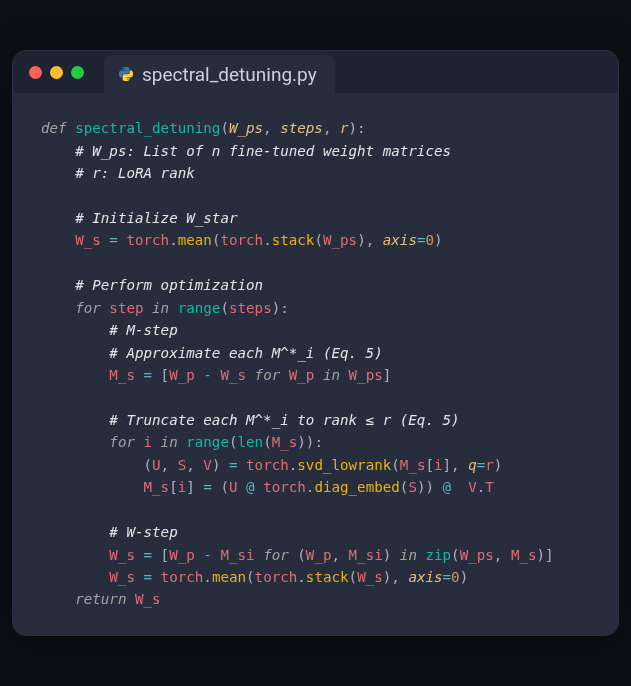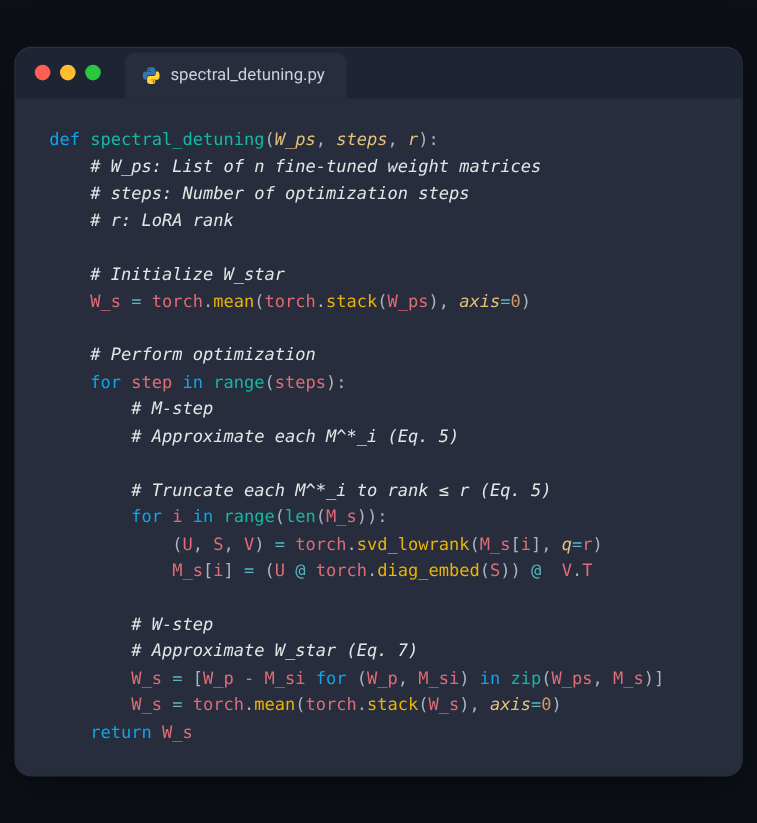--- a/index.html
+++ b/index.html
@@ -57,35 +57,35 @@
     }
     .python-icon {
       width: 16px;
       height: 16px;
       display: flex;
       align-items: center;
       justify-content: center;
     }
     .tab-title {
       color: #c9d1d9;
-      font-size: 14px;
+      font-size: 19px;
       font-family: -apple-system, BlinkMacSystemFont, 'Segoe UI', Roboto, sans-serif;
     }
     .code-area {
       background: #272d3d;
       padding: 24px 20px 24px 28px;
       font-size: 14.2px;
       line-height: 1.58;
       color: #c9d1d9;
     }
     .code-line {
       white-space: pre;
       font-family: 'SF Mono', ui-monospace, Monaco, Consolas, monospace;
     }
-    .kw { color: #0ea5e9; }
+    .kw { color: #a3a3a3; font-style: italic; }
     .fn { color: #14b8a6; }
     .param { color: #e5c07b; font-style: italic; }
     .punct { color: #abb2bf; }
     .comment { color: #e5e5e5; font-style: italic; }
     .var { color: #e06c75; text-align: center; }
     .prop { color: #e06c75; }
     .method { color: #eab308; }
     .num { color: #d19a66; }
     .op { color: #56b6c2; }
     .at { color: #56b6c2; }
@@ -106,35 +106,34 @@
           <path fill="#3776AB" d="M15.9 2c-7 0-6.6 3-6.6 3v3.2h6.7v1H6.6S2 8.6 2 15.9c0 7.3 4 7 4 7h2.4v-3.4s-.1-4 3.9-4h6.7s3.8.1 3.8-3.6V5.7S23.3 2 15.9 2zm-3.7 2.1c.7 0 1.2.5 1.2 1.2s-.5 1.2-1.2 1.2-1.2-.5-1.2-1.2.5-1.2 1.2-1.2z"></path>
           <path fill="#FFD43B" d="M16.1 30c7 0 6.6-3 6.6-3v-3.2H16v-1h9.4s4.6.6 4.6-6.7c0-7.3-4-7-4-7h-2.4v3.4s.1 4-3.9 4H13s-3.8-.1-3.8 3.6v6.2S8.7 30 16.1 30zm3.7-2.1c-.7 0-1.2-.5-1.2-1.2s.5-1.2 1.2-1.2 1.2.5 1.2 1.2-.5 1.2-1.2 1.2z"></path>
         </svg>
       </span>
       <span class="tab-title">spectral_detuning.py</span>
     </div>
   </div>
   <div class="code-area" id="code-container">
   <div class="code-line"><span class="kw">def</span> <span class="fn">spectral_detuning</span><span class="punct">(</span><span class="param">W_ps</span><span class="punct">,</span> <span class="param">steps</span><span class="punct">,</span> <span class="param">r</span><span class="punct">):</span></div>
       <div class="code-line">    <span class="comment"># W_ps: List of n fine-tuned weight matrices</span></div>
-      <div class="code-line">    <span class="comment"># steps: Number of optimization steps</span></div>
       <div class="code-line">    <span class="comment"># r: LoRA rank</span></div>
       <div class="code-line">&nbsp;</div>
       <div class="code-line">    <span class="comment"># Initialize W_star</span></div>
       <div class="code-line">    <span class="var">W_s</span> <span class="op">=</span> <span class="var">torch</span><span class="punct">.</span><span class="method">mean</span><span class="punct">(</span><span class="var">torch</span><span class="punct">.</span><span class="method">stack</span><span class="punct">(</span><span class="var">W_ps</span><span class="punct">),</span> <span class="param">axis</span><span class="op">=</span><span class="num">0</span><span class="punct">)</span></div>
       <div class="code-line">&nbsp;</div>
       <div class="code-line">    <span class="comment"># Perform optimization</span></div>
       <div class="code-line">    <span class="kw">for</span> <span class="var">step</span> <span class="kw">in</span> <span class="fn">range</span><span class="punct">(</span><span class="var">steps</span><span class="punct">):</span></div>
       <div class="code-line">        <span class="comment"># M-step</span></div>
       <div class="code-line">        <span class="comment"># Approximate each M^*_i (Eq. 5)</span></div>
+      <div class="code-line">        <span class="var">M_s</span> <span class="op">=</span> <span class="punct">[</span><span class="var">W_p</span> <span class="op">-</span> <span class="var">W_s</span> <span class="kw">for</span> <span class="var">W_p</span> <span class="kw">in</span> <span class="var">W_ps</span><span class="punct">]</span></div>
       <div class="code-line">&nbsp;</div>
       <div class="code-line">        <span class="comment"># Truncate each M^*_i to rank ≤ r (Eq. 5)</span></div>
       <div class="code-line">        <span class="kw">for</span> <span class="var">i</span> <span class="kw">in</span> <span class="fn">range</span><span class="punct">(</span><span class="fn">len</span><span class="punct">(</span><span class="var">M_s</span><span class="punct">)):</span></div>
       <div class="code-line">            <span class="punct">(</span><span class="var">U</span><span class="punct">,</span> <span class="var">S</span><span class="punct">,</span> <span class="var">V</span><span class="punct">)</span> <span class="op">=</span> <span class="var">torch</span><span class="punct">.</span><span class="method">svd_lowrank</span><span class="punct">(</span><span class="var">M_s</span><span class="punct">[</span><span class="var">i</span><span class="punct">],</span> <span class="param">q</span><span class="op">=</span><span class="var">r</span><span class="punct">)</span></div>
       <div class="code-line">            <span class="var">M_s</span><span class="punct">[</span><span class="var">i</span><span class="punct">]</span> <span class="op">=</span> <span class="punct">(</span><span class="var">U</span> <span class="at">@</span> <span class="var">torch</span><span class="punct">.</span><span class="method">diag_embed</span><span class="punct">(</span><span class="var">S</span><span class="punct">))</span> <span class="at">@</span>  <span class="var">V</span><span class="punct">.</span><span class="prop">T</span></div>
       <div class="code-line">&nbsp;</div>
       <div class="code-line">        <span class="comment"># W-step</span></div>
-      <div class="code-line">        <span class="comment"># Approximate W_star (Eq. 7)</span></div>
       <div class="code-line">        <span class="var">W_s</span> <span class="op">=</span> <span class="punct">[</span><span class="var">W_p</span> <span class="op">-</span> <span class="var">M_si</span> <span class="kw">for</span> <span class="punct">(</span><span class="var">W_p</span><span class="punct">,</span> <span class="var">M_si</span><span class="punct">)</span> <span class="kw">in</span> <span class="fn">zip</span><span class="punct">(</span><span class="var">W_ps</span><span class="punct">,</span> <span class="var">M_s</span><span class="punct">)]</span></div>
       <div class="code-line">        <span class="var">W_s</span> <span class="op">=</span> <span class="var">torch</span><span class="punct">.</span><span class="method">mean</span><span class="punct">(</span><span class="var">torch</span><span class="punct">.</span><span class="method">stack</span><span class="punct">(</span><span class="var">W_s</span><span class="punct">),</span> <span class="param">axis</span><span class="op">=</span><span class="num">0</span><span class="punct">)</span></div>
       <div class="code-line">    <span class="kw">return</span> <span class="var">W_s</span></div>
     </div>
 </div>
 
 </body></html>

